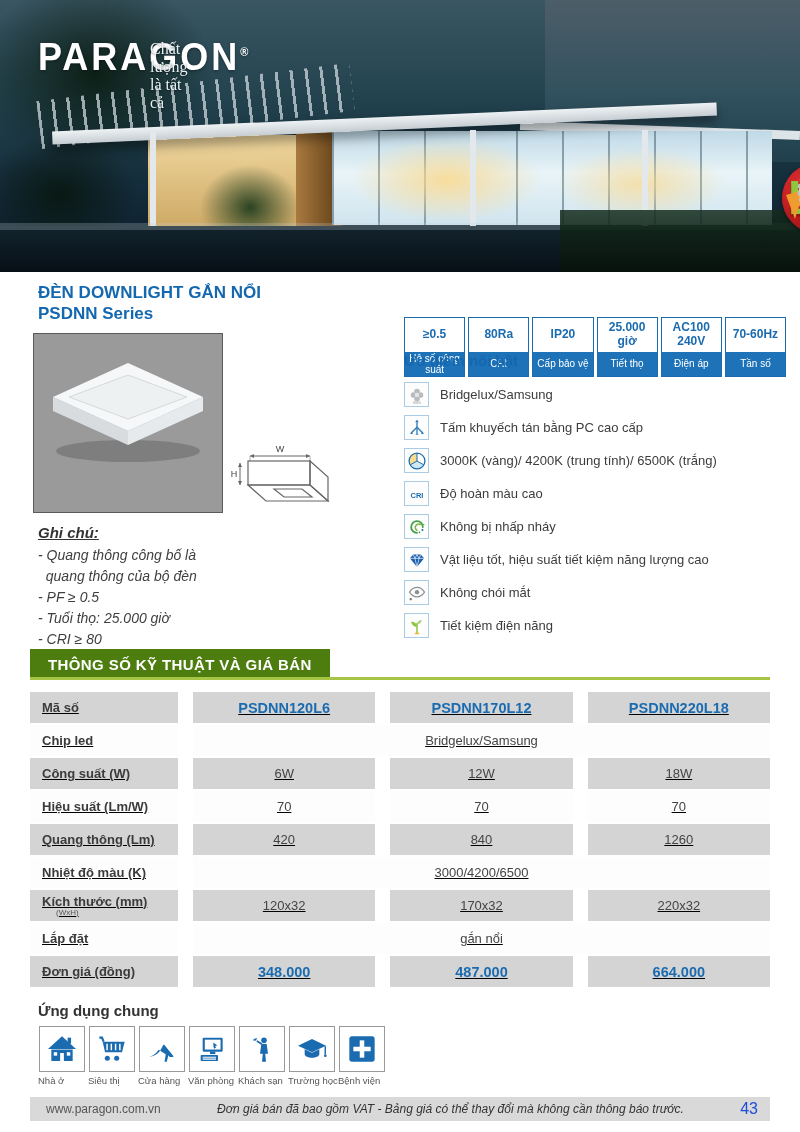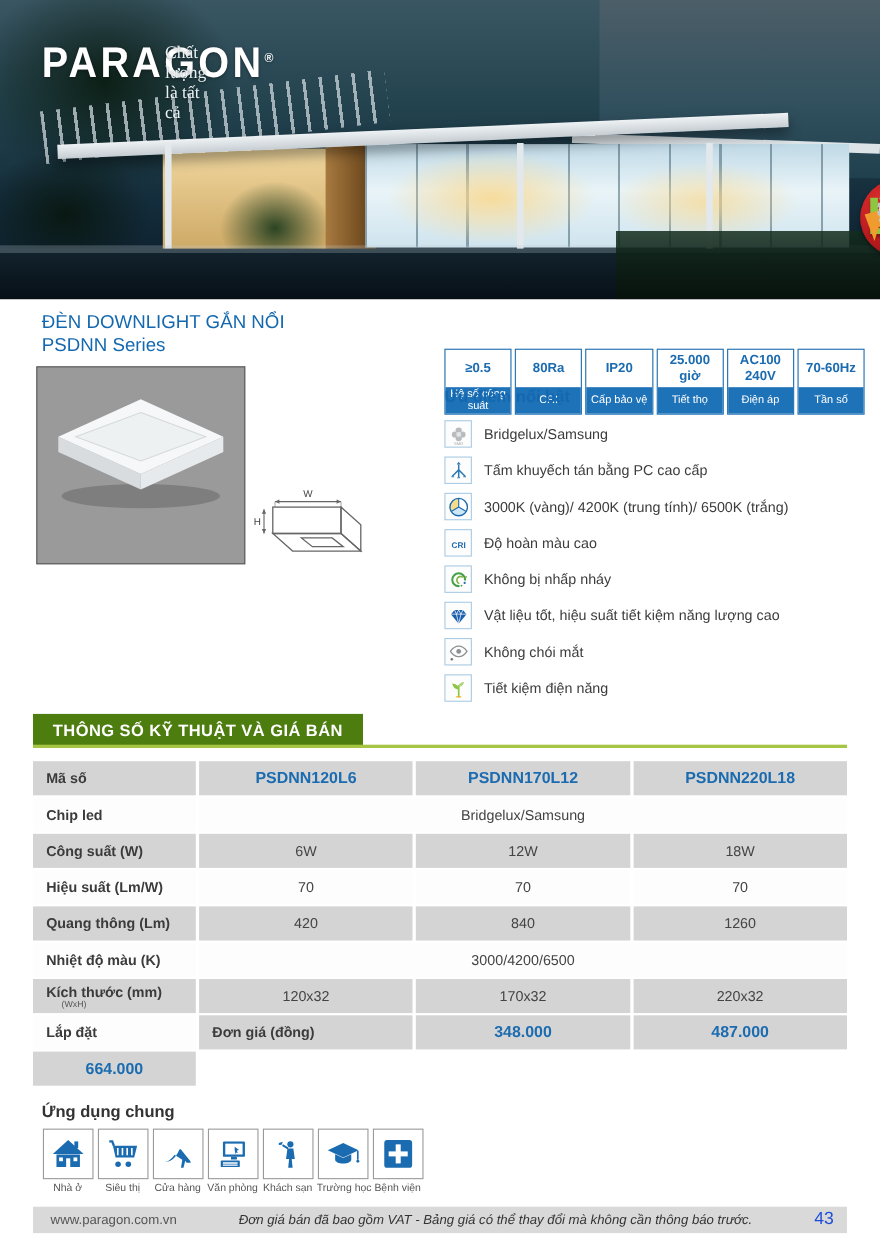--- a/index.html
+++ b/index.html
@@ -56,21 +56,21 @@
   .rb-line{color:#fff;line-height:1.25;}
   .rb1{font-size:10.5px;font-weight:bold;}
   .rb2,.rb3{font-size:5.5px;color:#ffd978;}
   .led-badge{position:relative;margin:0 2px 0 6px;}
   .led-text{font-size:48px;font-weight:900;color:#8dc63f;letter-spacing:-2px;line-height:1;
         text-shadow:0 2px 3px rgba(0,0,0,.35);}
   .led-leaf{position:absolute;left:-4px;top:2px;}
   .medal{position:relative;margin-left:2px;}
 
   
-  .title{position:absolute;left:38px;top:282px;color:#1468af;font-weight:normal;font-size:17px;line-height:1.25;}
+  .title{position:absolute;left:38px;top:282px;color:#1468af;font-weight:bold;font-size:17px;line-height:1.25;}
 
   .spec-badges{position:absolute;left:404px;top:285px;width:382px;display:flex;gap:3px;margin-top:32px;}
   .spec-badge{flex:1;border:1px solid #1a6bb0;display:flex;flex-direction:column;background:#fff;}
   .sb-val{height:34px;display:flex;align-items:center;justify-content:center;text-align:center;
         color:#1a6bb0;font-size:12px;font-weight:bold;white-space:pre-line;line-height:1.15;}
   .sb-lab{height:24px;background:#1e72b8;color:#fff;font-size:10px;display:flex;align-items:center;
         justify-content:center;text-align:center;line-height:1.15;padding:0 1px;}
 
   .features{position:absolute;left:404px;top:352px;width:390px;}
   .feat-head{color:#1468af;font-weight:bold;font-size:15px;margin-bottom:9px;}
@@ -87,35 +87,35 @@
   .notes-head{font-weight:bold;font-style:italic;text-decoration:underline;font-size:15px;color:#333;
         margin-bottom:4px;}
   .note-line{font-style:italic;font-size:14px;color:#3f3f3f;line-height:21px;white-space:pre;}
 
   
   .banner{position:absolute;left:30px;top:649px;height:31px;line-height:31px;padding:0 18px;
         background:#4d7c0f;color:#fff;font-weight:bold;font-size:15px;letter-spacing:.4px;}
   .banner-line{position:absolute;left:30px;top:677px;width:740px;height:3px;background:#a6c544;}
 
   .spec-table{position:absolute;left:30px;top:692px;width:740px;display:grid;
-        grid-template-columns:148px 1fr 1fr 1fr;gap:2px 3px;background:#fff;}
+        grid-template-columns:148px 1fr 1fr 1fr;gap:2px 15px;background:#fff;text-decoration:underline;}
   .cell{height:31px;display:flex;align-items:center;}
   .row-gray{background:#d4d4d4;}
   .row-white{background:#fdfdfd;}
   .lbl{flex-direction:column;align-items:flex-start;justify-content:center;padding-left:12px;}
   .lbl-main{font-weight:bold;font-size:13px;color:#3b3b3b;line-height:13px;}
   .lbl-sub{font-size:8px;color:#555;margin-left:14px;line-height:9px;}
   .val{justify-content:center;font-size:13px;color:#444;}
   .span-cell{grid-column:2/5;}
   .model,.price{color:#1a6bb0;font-weight:bold;font-size:14.5px;}
 
   
   .apps-head{position:absolute;left:38px;top:1002px;font-weight:bold;font-size:15px;color:#333;}
   .apps-row{position:absolute;left:38px;top:1026px;display:flex;gap:3px;}
-  .app{width:47px;text-align:center;}
+  .app{width:47px;text-align:left;}
   .app-box{width:44px;height:44px;border:1px solid #999;background:#fff;margin:0 auto;
         display:flex;align-items:center;justify-content:center;}
   .app-label{font-size:9.5px;color:#555;margin-top:3px;white-space:nowrap;}
 
   
   .footer{position:absolute;left:30px;top:1097px;width:740px;height:24px;background:#d9d9d9;
         display:flex;align-items:center;}
   .f-web{font-size:12px;color:#555;margin-left:16px;}
   .f-disc{flex:1;text-align:center;font-size:12px;font-style:italic;color:#333;}
   .f-page{font-size:16px;color:#1d4ed8;margin-right:12px;}
@@ -331,20 +331,30 @@
       <path d="M12 20l-2 4h4ZM12 42l-2-4h4Z" fill="#666"></path>
       <g fill="none" stroke="#666" stroke-width="1.2">
         <rect x="20" y="18" width="62" height="24"></rect>
         <polygon points="20,42 82,42 100,58 38,58"></polygon>
         <polygon points="82,18 100,34 100,58 82,42"></polygon>
         <polygon points="46,46 74,46 84,54 56,54"></polygon>
       </g>
     </svg>
   </div>
 
+  <div class="notes">
+    <div class="notes-head">Ghi chú:</div>
+    <div>
+        <div class="note-line">- Quang thông công bố là</div>
+        <div class="note-line">  quang thông của bộ đèn</div>
+        <div class="note-line">- PF ≥ 0.5</div>
+        <div class="note-line">- Tuổi thọ: 25.000 giờ</div>
+        <div class="note-line">- CRI ≥ 80</div>
+      </div>
+  </div>
 
   <div class="banner">THÔNG SỐ KỸ THUẬT VÀ GIÁ BÁN</div>
   <div class="banner-line"></div>
   <div class="spec-table">
       <div class="cell lbl row-gray">
         <div class="lbl-main">Mã số</div>
       </div>
       <div class="cell val row-gray model">PSDNN120L6</div>
       <div class="cell val row-gray model">PSDNN170L12</div>
       <div class="cell val row-gray model">PSDNN220L18</div>
@@ -377,20 +387,21 @@
       <div class="cell lbl row-gray">
         <div class="lbl-main">Kích thước (mm)</div>
         <div class="lbl-sub">(WxH)</div>
       </div>
       <div class="cell val row-gray">120x32</div>
       <div class="cell val row-gray">170x32</div>
       <div class="cell val row-gray">220x32</div>
       <div class="cell lbl row-white">
         <div class="lbl-main">Lắp đặt</div>
       </div>
+      <div class="cell val span-cell row-white">gắn nổi</div>
       <div class="cell lbl row-gray">
         <div class="lbl-main">Đơn giá (đồng)</div>
       </div>
       <div class="cell val row-gray price">348.000</div>
       <div class="cell val row-gray price">487.000</div>
       <div class="cell val row-gray price">664.000</div>
     </div>
 
   <div class="apps-head">Ứng dụng chung</div>
   <div class="apps-row">

